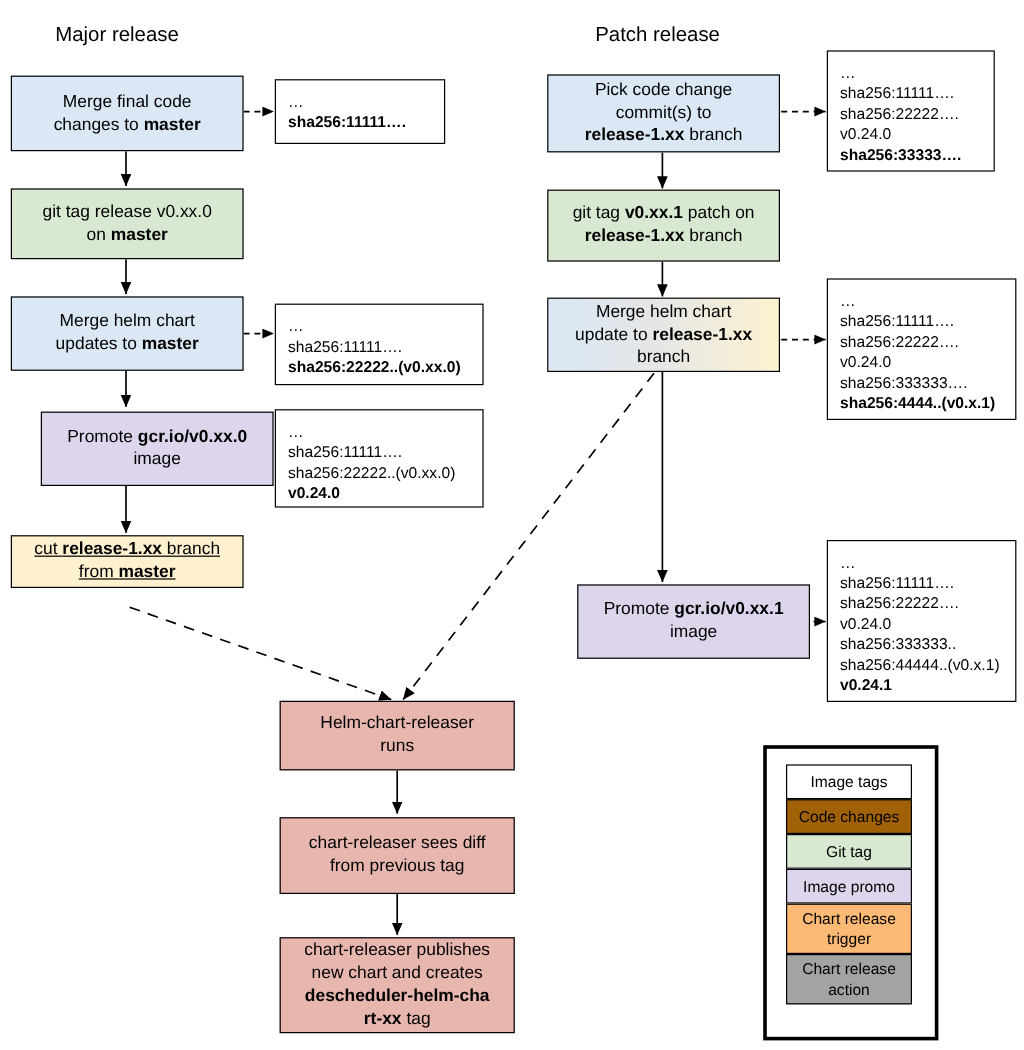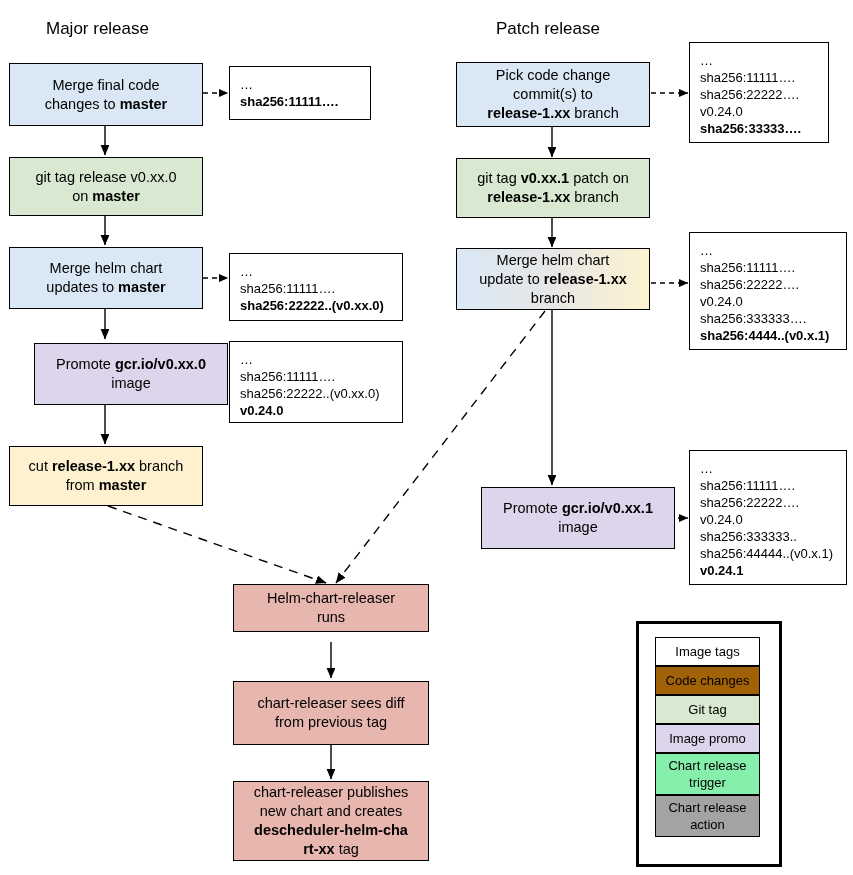--- a/index.html
+++ b/index.html
@@ -165,21 +165,21 @@
     </span>
   </div>
 
   <div class="node c-promo" style="left:9px; top:343px; width:194px; height:62px;">
     <span class="txt">
       <span>Promote </span><b>gcr.io/v0.xx.0</b><br>
       <span>image</span>
     </span>
   </div>
 
-  <div class="node c-trigger" style="left:9px; top:446px; width:194px; height:60px;">
+  <div class="node c-trigger" style="left:9px; top:446px; width:194px; height:44px;text-decoration:underline;">
     <span class="txt">
       <span>cut </span><b>release-1.xx</b><span> branch</span><br>
       <span>from </span><b>master</b>
     </span>
   </div>
 
   <div class="tagbox" id="mt1" style="left:229px; top:66px; width:142px; height:54px;">
       <span class="ln dots">…</span>
       <span class="ln bold">sha256:11111….</span>
     </div>
@@ -243,21 +243,21 @@
   <div class="tagbox" id="pt3" style="left:689px; top:450px; width:158px; height:135px;">
       <span class="ln dots">…</span>
       <span class="ln">sha256:11111….</span>
       <span class="ln">sha256:22222….</span>
       <span class="ln">v0.24.0</span>
       <span class="ln">sha256:333333..</span>
       <span class="ln">sha256:44444..(v0.x.1)</span>
       <span class="ln bold">v0.24.1</span>
     </div>
 
-  <div class="node c-action" style="left:233px; top:584px; width:196px; height:48px;">
+  <div class="node c-action" style="left:233px; top:584px; width:196px; height:58px;">
     <span class="txt">
       <span>Helm-chart-releaser</span><br>
       <span>runs</span>
     </span>
   </div>
 
   <div class="node c-action" style="left:233px; top:781px; width:196px; height:80px;">
     <span class="txt">
       <span>chart-releaser publishes</span><br>
       <span>new chart and creates</span><br>
@@ -279,21 +279,21 @@
       </div>
       <div class="legend-item" style="background: #a16207;">
         <span>Code changes</span>
       </div>
       <div class="legend-item" style="background: rgb(217, 232, 208);">
         <span>Git tag</span>
       </div>
       <div class="legend-item" style="background: rgb(221, 213, 236);">
         <span>Image promo</span>
       </div>
-      <div class="legend-item" style="background: #86efac;">
+      <div class="legend-item" style="background: #fdba74;">
         <span>Chart release trigger</span>
       </div>
       <div class="legend-item" style="background: #a3a3a3;">
         <span>Chart release action</span>
       </div>
     </div>
 
 </div>
 
 </body></html>

